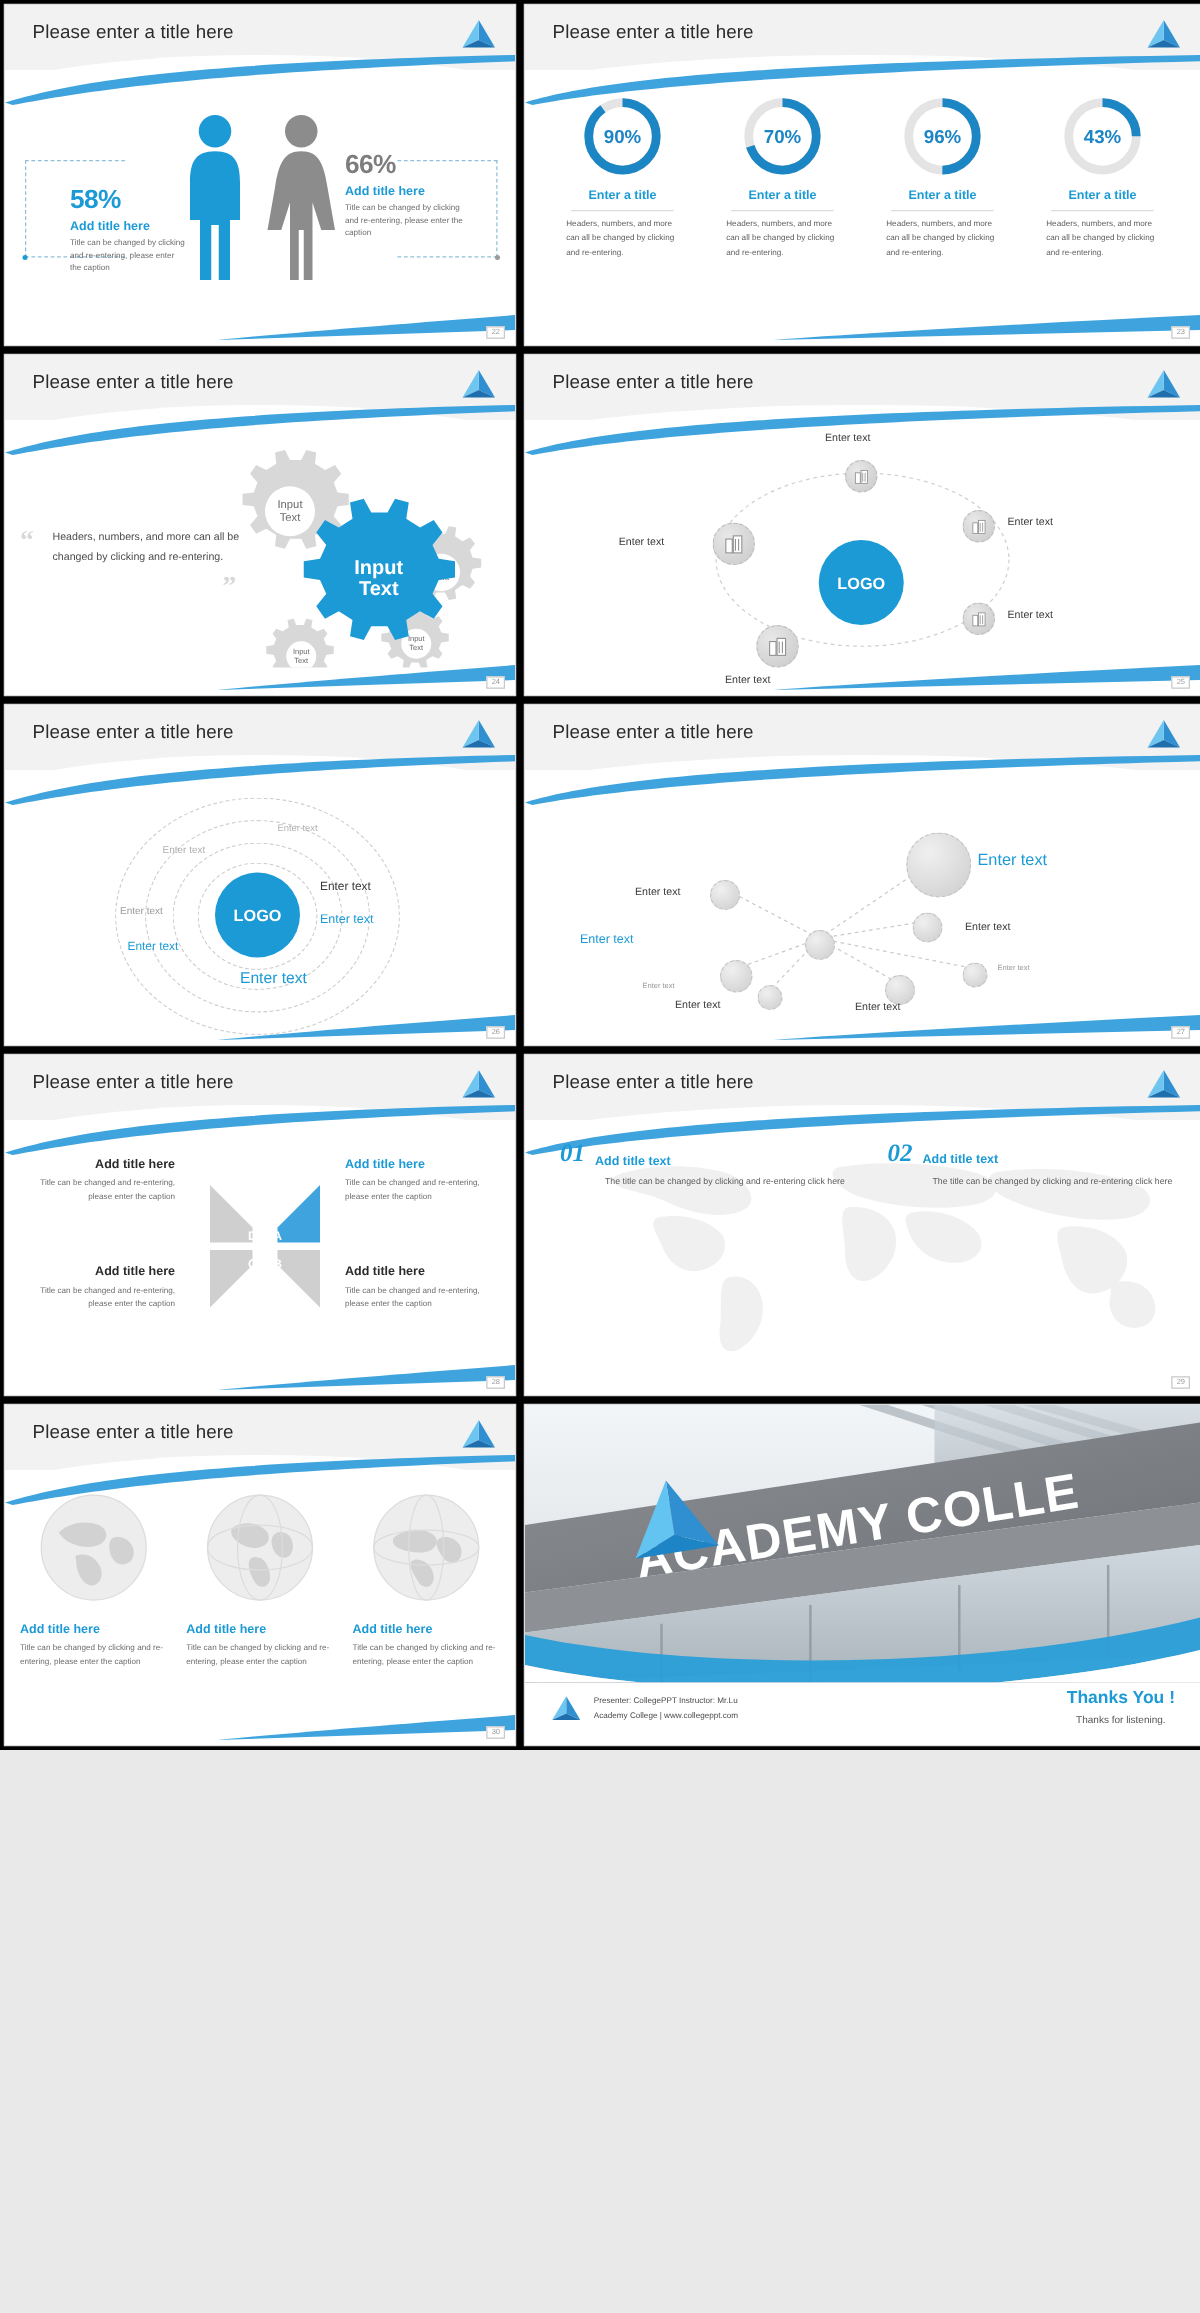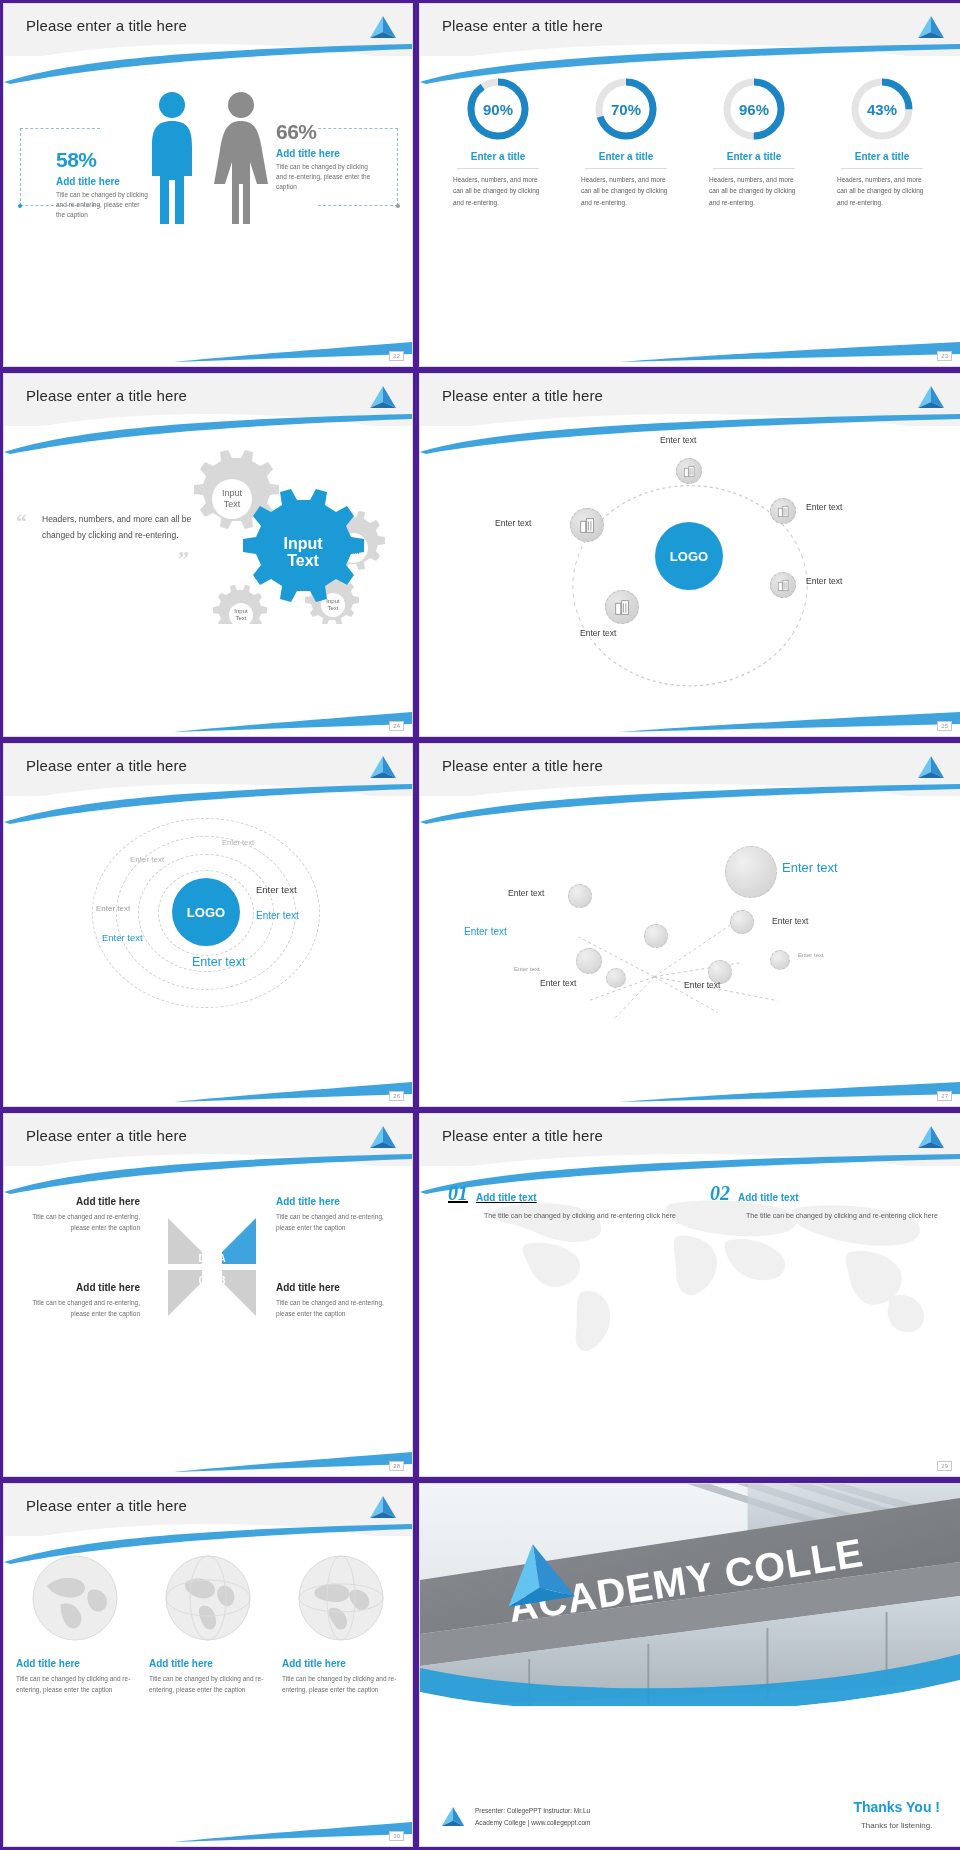--- a/index.html
+++ b/index.html
@@ -3,28 +3,28 @@
 <meta charset="utf-8">
 <style>
   * { box-sizing: border-box; margin: 0; padding: 0; }
   html, body {
     width: 960px; height: 1850px;
     background: #e9e9e9;
     font-family: "Liberation Sans", sans-serif;
     overflow: hidden;
   }
   .grid {
-    width: 960px; height: 1850px;
+    width: 960px; height: 1400px;
     display: grid;
     grid-template-columns: 408px 1fr;
     grid-template-rows: repeat(5, 1fr);
     column-gap: 8px;
     row-gap: 8px;
     padding: 4px 0 4px 4px;
-    background: #4c1d95;
+    background: #000000;
   }
   .slide {
     position: relative;
     background: #ffffff;
     overflow: hidden;
     box-shadow: 0 0 0 1px #dddddd;
   }
   
   .hdr {
     position: absolute; left: 0; top: 0; right: 0; height: 52px;
@@ -539,21 +539,21 @@
           <path d="M152 114 C166 110 178 120 180 134 C182 152 172 166 160 172 C150 176 144 168 146 154 C148 138 144 118 152 114 Z"></path>
           <path d="M240 26 C270 20 320 22 350 30 C370 36 372 48 356 54 C330 62 280 58 254 48 C240 42 230 30 240 26 Z"></path>
           <path d="M248 58 C266 56 282 64 286 78 C290 94 280 110 266 116 C254 120 246 110 246 94 C246 80 240 60 248 58 Z"></path>
           <path d="M300 62 C320 58 342 66 352 78 C360 90 352 100 338 102 C320 104 304 94 298 80 C294 70 292 64 300 62 Z"></path>
           <path d="M366 30 C400 24 450 28 480 40 C496 48 492 62 474 66 C440 72 398 62 374 50 C362 44 356 34 366 30 Z"></path>
           <path d="M420 74 C440 70 462 78 470 92 C476 106 466 122 450 126 C434 130 424 118 420 102 C418 90 412 78 420 74 Z"></path>
           <path d="M462 118 C478 114 492 122 494 136 C496 148 486 156 474 154 C462 152 456 140 458 130 C460 124 456 120 462 118 Z"></path>
         </g>
       </svg>
       <div style="position:absolute; left:28px; top:12px; width:230px;">
-        <div style="display:flex; align-items:center; gap:8px;text-decoration:underline;">
+        <div style="display:flex; align-items:flex-end; gap:8px;">
           <div class="num01">01</div>
           <div class="mapttl" style="margin-top:7px;">Add title text</div>
         </div>
         <div class="mapcap" style="margin-left:36px;">The title can be changed by clicking and re-entering click here</div>
       </div>
       <div style="position:absolute; left:290px; top:12px; width:230px;">
         <div style="display:flex; align-items:center; gap:8px;">
           <div class="num01">02</div>
           <div class="mapttl" style="margin-top:7px;">Add title text</div>
         </div>

